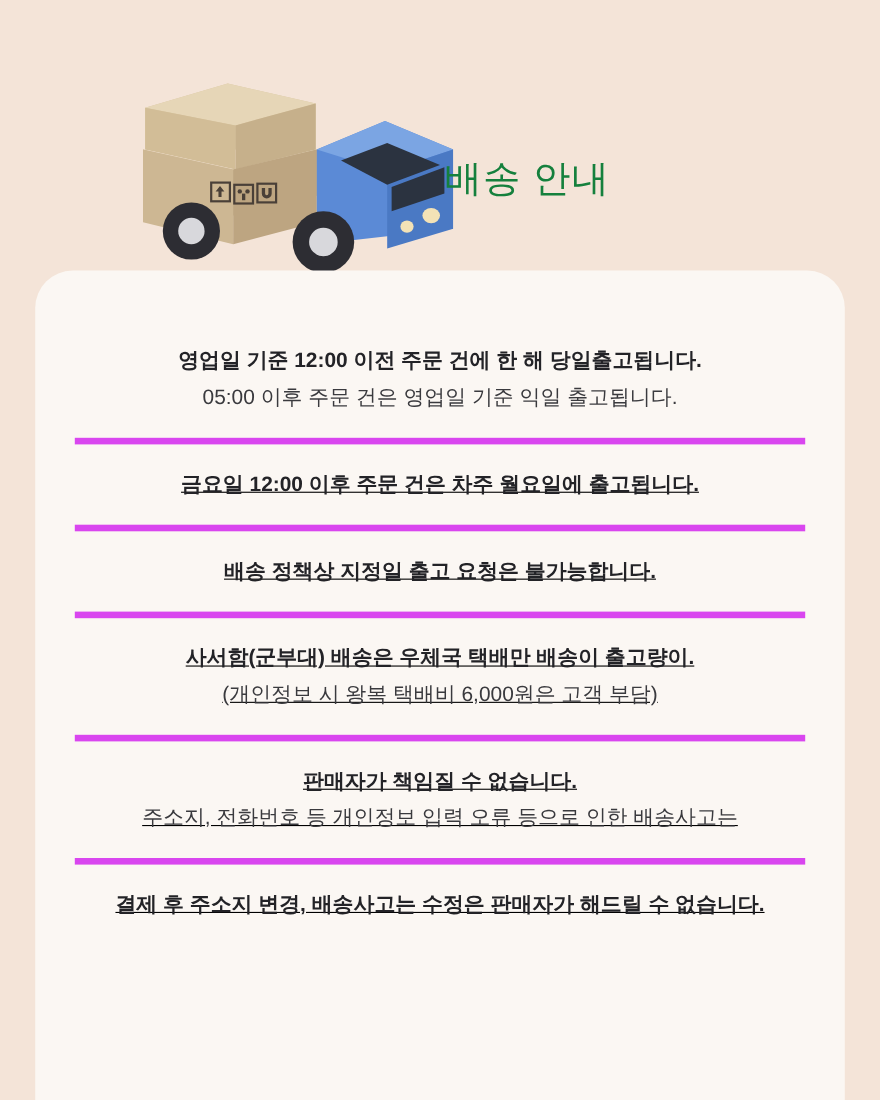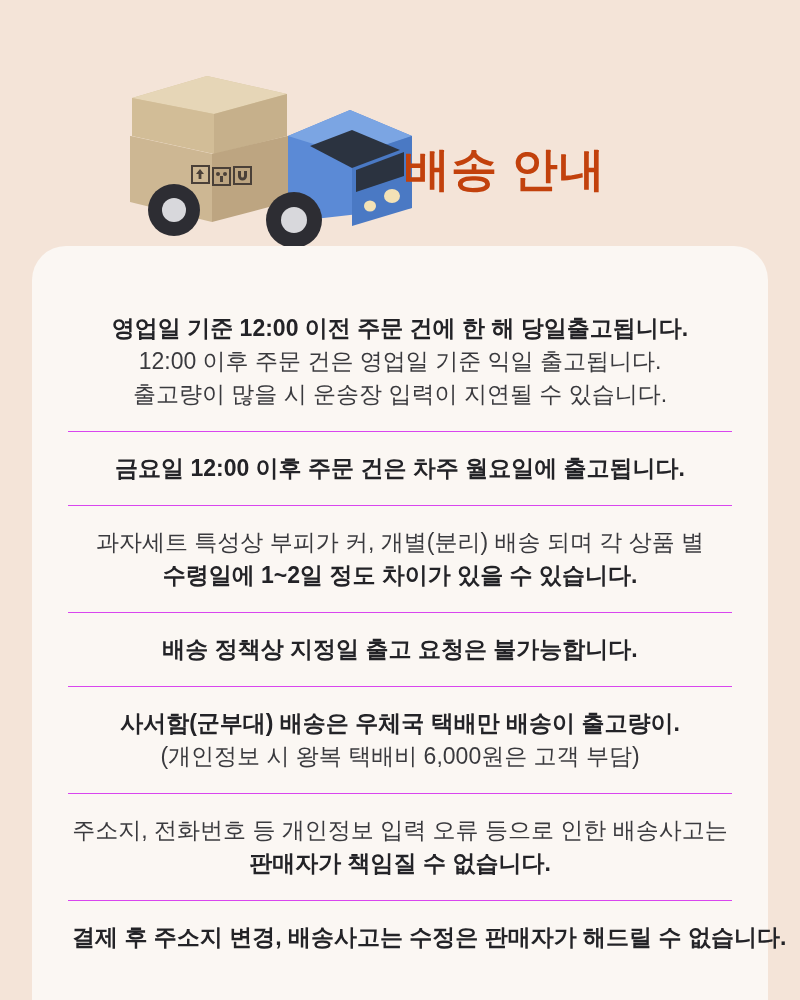--- a/index.html
+++ b/index.html
@@ -27,24 +27,24 @@
     left: 112px;
     top: 50px;
     width: 300px;
     height: 200px;
   }
 
   .title {
     position: absolute;
     left: 404px;
     top: 146px;
-    font-size: 46px;
-    font-weight: bold;
+    font-size: 34px;
+    font-weight: normal;
     letter-spacing: 1px;
-    color: #c2410c;
+    color: #15803d;
     line-height: 1;
     white-space: nowrap;
   }
 
   
   .card {
     position: absolute;
     left: 32px;
     top: 246px;
     width: 736px;
@@ -58,29 +58,30 @@
   .notice-list {
     display: block;
   }
 
   .notice-block {
     padding: 0 0 0 0;
     text-align: center;
   }
 
   .notice-block + .notice-block {
-    border-top: 1px solid #d946ef;
+    border-top: 6px solid #d946ef;
+    text-decoration: underline;
   }
 
   .notice-block .inner {
     padding: 20px 4px 20px 4px;
   }
 
   .line {
-    font-size: 23px;
+    font-size: 19px;
     line-height: 33px;
     color: #3a3a3e;
     white-space: nowrap;
   }
   .line.bold {
     font-weight: bold;
     color: #232327;
   }
 </style>
 </head>
@@ -142,55 +143,48 @@
 
   <div class="title">배송 안내</div>
 </div>
 
 <div class="card">
   <div class="notice-list">
 
     <div class="notice-block">
       <div class="inner">
         <div class="line bold">영업일 기준 12:00 이전 주문 건에 한 해 당일출고됩니다.</div>
-        <div class="line">12:00 이후 주문 건은 영업일 기준 익일 출고됩니다.</div>
-        <div class="line">출고량이 많을 시 운송장 입력이 지연될 수 있습니다.</div>
+        <div class="line">05:00 이후 주문 건은 영업일 기준 익일 출고됩니다.</div>
       </div>
     </div>
 
     <div class="notice-block">
       <div class="inner">
         <div class="line bold">금요일 12:00 이후 주문 건은 차주 월요일에 출고됩니다.</div>
       </div>
     </div>
 
-    <div class="notice-block">
-      <div class="inner">
-        <div class="line">과자세트 특성상 부피가 커, 개별(분리) 배송 되며 각 상품 별</div>
-        <div class="line bold">수령일에 1~2일 정도 차이가 있을 수 있습니다.</div>
-      </div>
-    </div>
 
     <div class="notice-block">
       <div class="inner">
         <div class="line bold">배송 정책상 지정일 출고 요청은 불가능합니다.</div>
       </div>
     </div>
 
     <div class="notice-block">
       <div class="inner">
         <div class="line bold">사서함(군부대) 배송은 우체국 택배만 배송이 출고량이.</div>
         <div class="line">(개인정보 시 왕복 택배비 6,000원은 고객 부담)</div>
       </div>
     </div>
 
     <div class="notice-block">
       <div class="inner">
+        <div class="line bold">판매자가 책임질 수 없습니다.</div>
         <div class="line">주소지, 전화번호 등 개인정보 입력 오류 등으로 인한 배송사고는</div>
-        <div class="line bold">판매자가 책임질 수 없습니다.</div>
       </div>
     </div>
 
     <div class="notice-block">
       <div class="inner">
         <div class="line bold">결제 후 주소지 변경, 배송사고는 수정은 판매자가 해드릴 수 없습니다.</div>
       </div>
     </div>
 
   </div>

